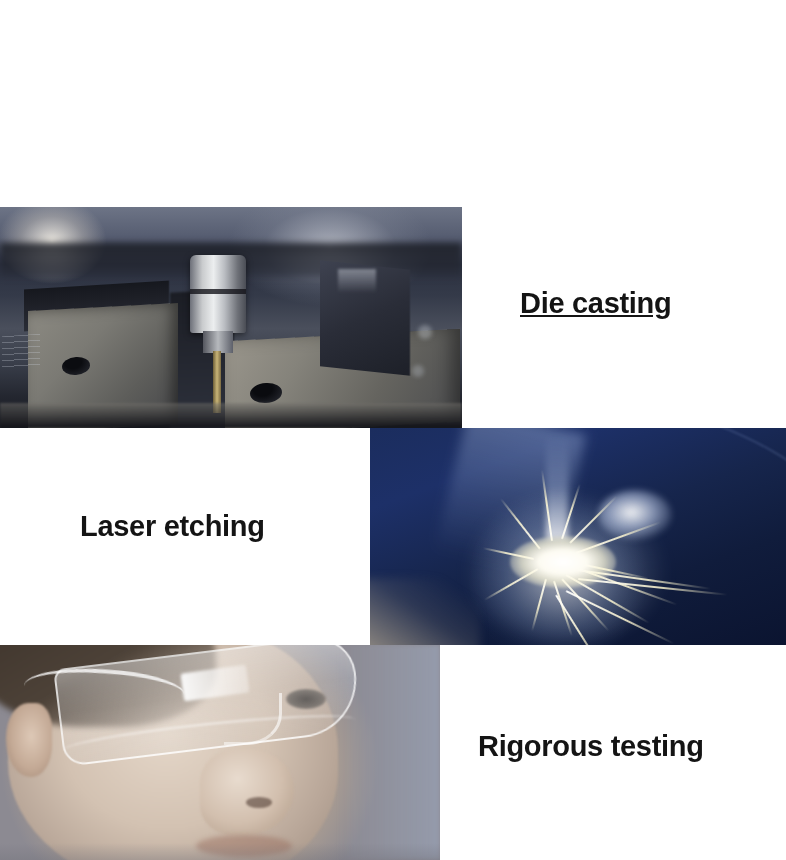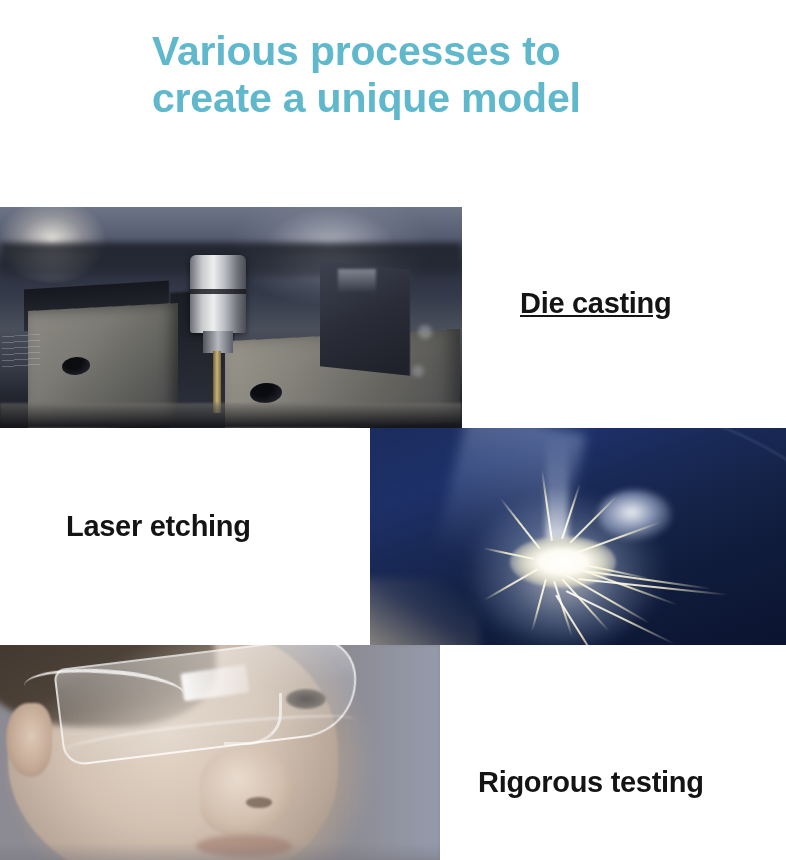--- a/index.html
+++ b/index.html
@@ -323,24 +323,20 @@
   .tt-botshadow {
     left:0; top:198px; width:440px; height:17px;
     background:linear-gradient(to bottom, rgba(120,118,124,0), rgba(110,110,120,0.35));
   }
 </style>
 </head>
 <body>
 
 <div id="page">
 
-  <div class="title-block">
-    <span class="title-line">Various processes to</span>
-    <span class="title-line">create a unique model</span>
-  </div>
 
   <div class="photo" id="photo-diecasting">
     <div class="dc-layer dc-topbar"></div>
     <div class="dc-layer dc-gap"></div>
     <div class="dc-layer dc-clamp-left"></div>
     <div class="dc-layer dc-block-left"></div>
     <div class="dc-layer dc-block-right"></div>
     <div class="dc-layer dc-fixture"></div>
     <div class="dc-layer dc-fixture-hl"></div>
     <div class="dc-layer dc-spindle"></div>
@@ -380,34 +376,34 @@
     <div class="spark" style="left:192px; top:110px; width:58px;  transform:rotate(288deg);"></div>
     <div class="spark" style="left:200px; top:114px; width:66px;  transform:rotate(315deg);"></div>
     <div class="spark" style="left:206px; top:124px; width:90px;  transform:rotate(340deg);"></div>
     <div class="spark" style="left:208px; top:150px; width:150px; transform:rotate(6deg);"></div>
     <div class="spark" style="left:196px; top:162px; width:120px; transform:rotate(26deg);"></div>
     <div class="spark" style="left:186px; top:166px; width:86px;  transform:rotate(58deg);"></div>
 
     <div class="ls-layer ls-core"></div>
   </div>
 
-  <div class="process-label" style="left:66px; top:509px;">Laser etching</div>
+  <div class="process-label" style="left:80px; top:509px;">Laser etching</div>
 
   <div class="photo" id="photo-testing">
     <div class="tt-layer tt-bgright"></div>
     <div class="tt-layer tt-head"></div>
     <div class="tt-layer tt-hair"></div>
     <div class="tt-layer tt-ear"></div>
     <div class="tt-layer tt-nose"></div>
     <div class="tt-layer tt-nostril"></div>
     <div class="tt-layer tt-lip"></div>
     <div class="tt-layer tt-eye"></div>
     <div class="tt-layer tt-arm"></div>
     <div class="tt-layer tt-lens"></div>
     <div class="tt-layer tt-lens-shine"></div>
     <div class="tt-layer tt-lens-edge"></div>
     <div class="tt-layer tt-bridge"></div>
     <div class="tt-layer tt-botshadow"></div>
   </div>
 
-  <div class="process-label" style="left:478px; top:729px;margin-top:36px;">Rigorous testing</div>
+  <div class="process-label" style="left:478px; top:729px;">Rigorous testing</div>
 
 </div>
 
 </body></html>

